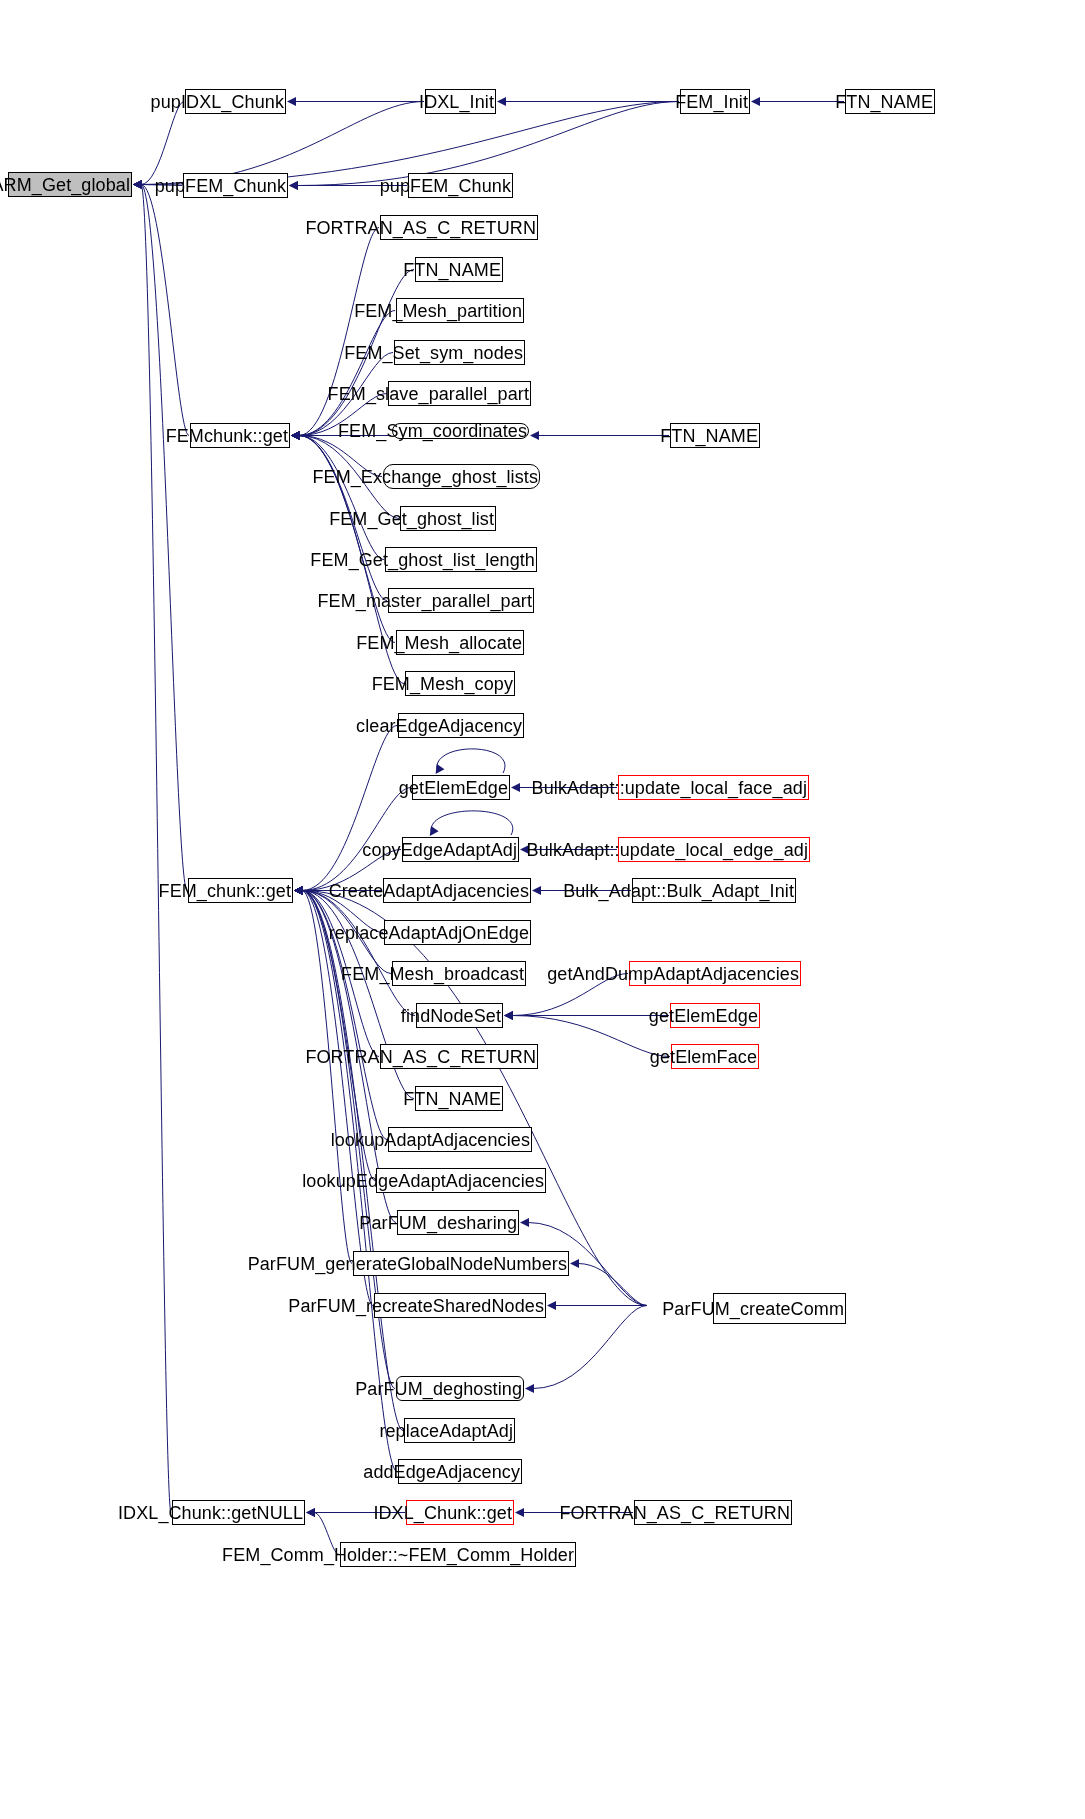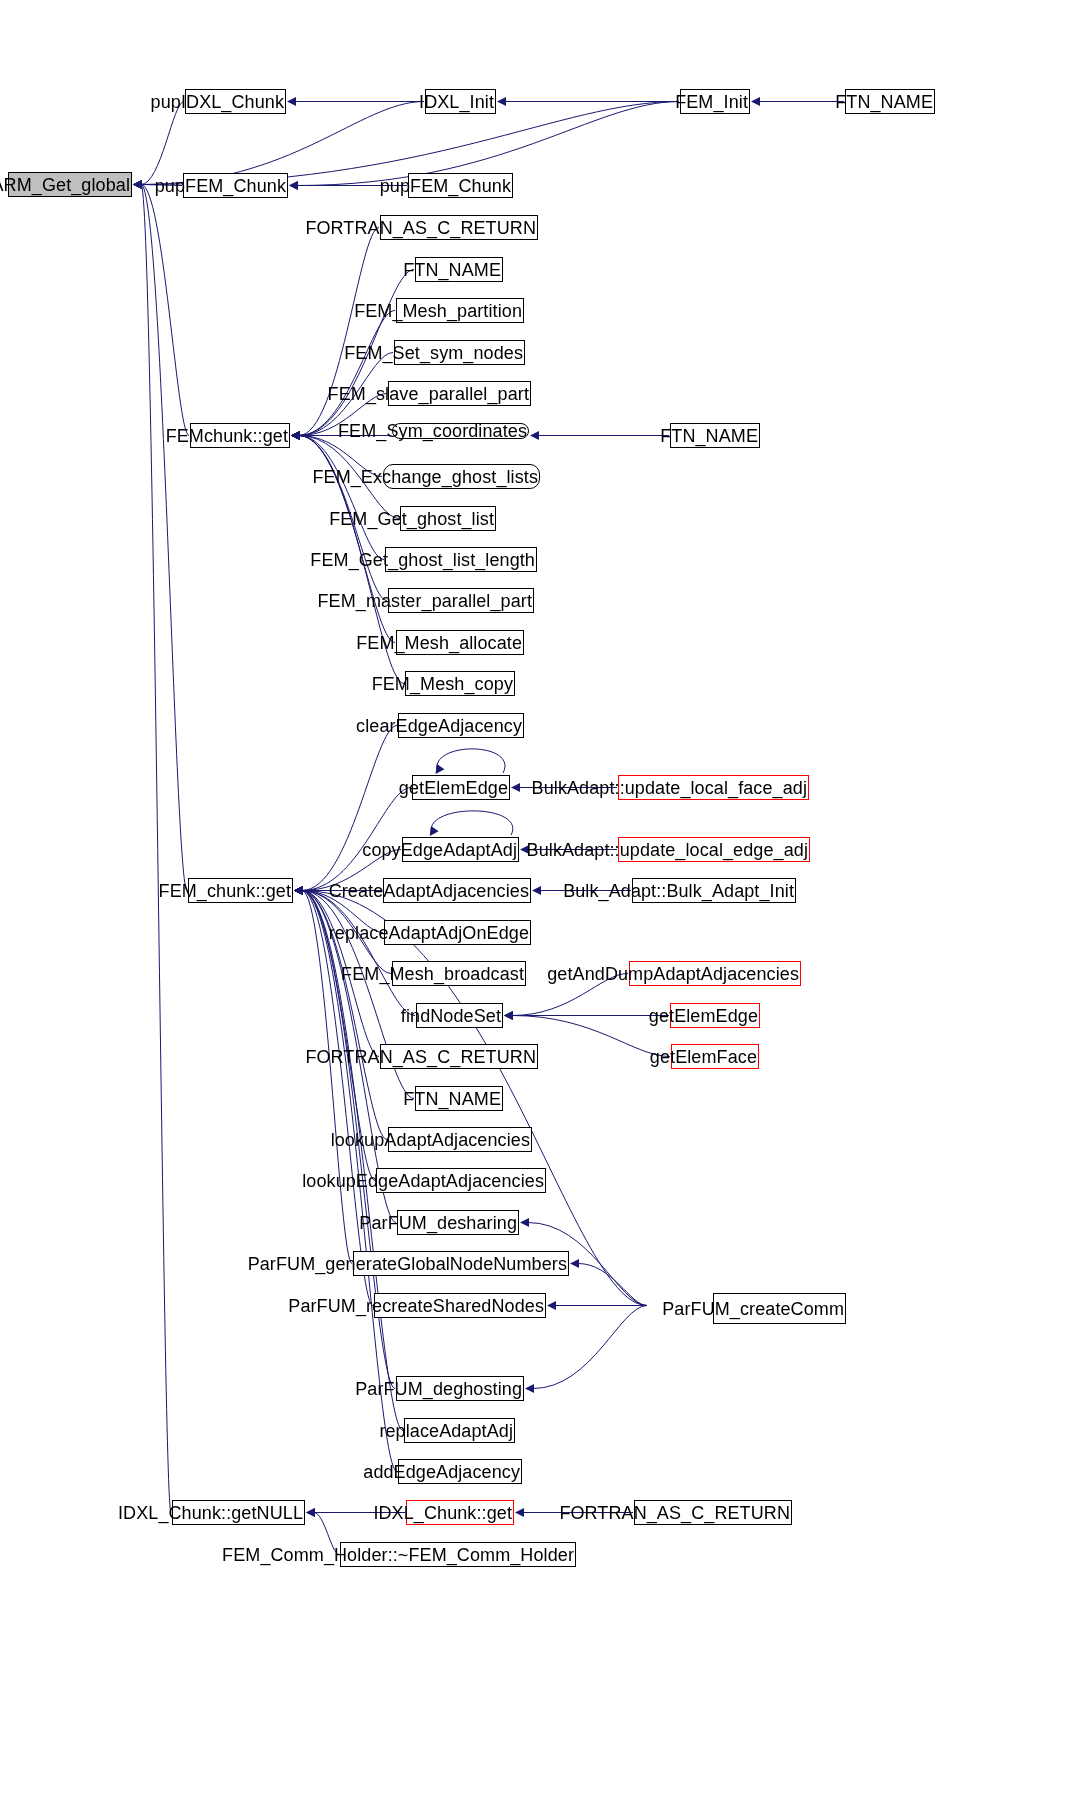--- a/index.html
+++ b/index.html
@@ -295,21 +295,21 @@
     </div>
     <div class="node" style="left: 353px; top: 1251px; width: 216px; height: 25px;">
       <span>ParFUM_generateGlobalNodeNumbers</span>
     </div>
     <div class="node" style="left: 374px; top: 1293px; width: 172px; height: 25px;">
       <span>ParFUM_recreateSharedNodes</span>
     </div>
     <div class="node" style="left: 668px; top: 1293px; width: 133px; height: 31px; margin-left: 45px;">
       <span>ParFUM_createComm</span>
     </div>
-    <div class="node" style="left: 396px; top: 1376px; width: 128px; height: 25px;">
+    <div class="node" style="left: 396px; top: 1376px; width: 128px; height: 25px; border-radius: 6px;">
       <span>ParFUM_deghosting</span>
     </div>
     <div class="node" style="left: 404px; top: 1418px; width: 111px; height: 25px;">
       <span>replaceAdaptAdj</span>
     </div>
     <div class="node" style="left: 398px; top: 1459px; width: 124px; height: 25px;">
       <span>addEdgeAdjacency</span>
     </div>
     <div class="node" style="left: 172px; top: 1500px; width: 133px; height: 25px;">
       <span>IDXL_Chunk::getNULL</span>

